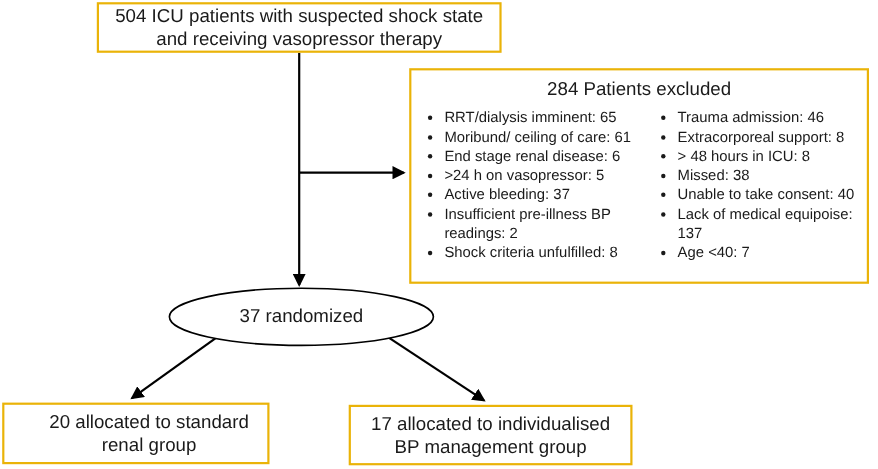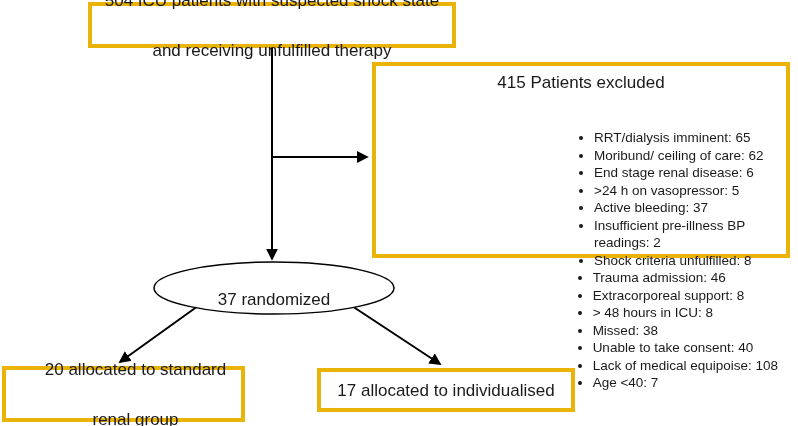--- a/index.html
+++ b/index.html
@@ -12,72 +12,69 @@
     color: #1a1a1a;
     overflow: hidden;
   }
   .connectors {
     position: absolute;
     left: 0; top: 0;
     width: 798px; height: 426px;
   }
   .box {
     position: absolute;
-    border: 4px solid #eab308;
+    border: 2px solid #eab308;
     background: #ffffff;
     box-sizing: border-box;
     display: flex;
     flex-direction: column;
     justify-content: center;
     text-align: center;
     font-size: 17px;
     line-height: 21px;
-    gap: 29px;
   }
   .top-box    { left: 88px;  top: 2px;   width: 368px; height: 46px; }
   .left-box   { left: 2px;   top: 366px; width: 243px; height: 56px; padding-left: 24px; }
-  .right-box  { left: 317px; top: 368px; width: 258px; height: 44px; }
+  .right-box  { left: 317px; top: 368px; width: 258px; height: 55px; }
   .excluded-box {
     left: 372px; top: 62px; width: 418px; height: 196px;
     justify-content: flex-start;
     text-align: left;
   }
   .excluded-title {
     text-align: center;
     font-size: 17px;
     line-height: 20px;
     margin-top: 7px;
   }
   .excluded-columns {
     display: flex;
-    flex-direction: column;
+    flex-direction: row;
     margin-top: 7px;
     padding: 0 8px 0 2px;
-    align-items: flex-end;
   }
   .excluded-col {
     margin: 0;
     padding: 0 0 0 28px;
     list-style: disc outside;
   }
   .excluded-col.col-left  { width: 184px; flex: none; }
   .excluded-col.col-right { flex: 1; }
   .excluded-col li {
     font-size: 13.5px;
     line-height: 17.5px;
   }
   .ellipse-label {
     position: absolute;
     left: 154px; top: 263px;
     width: 240px; height: 50px;
     display: flex;
     align-items: center;
     justify-content: center;
     font-size: 17px;
-    margin-top: 12px;
   }
 </style>
 </head>
 <body>
 
 <div class="canvas">
 
   <svg class="connectors" width="798" height="426" viewBox="0 0 798 426" xmlns="http://www.w3.org/2000/svg">
     <defs>
       <marker id="arrowhead" viewBox="0 0 10 10" refX="8.5" refY="5" markerWidth="6" markerHeight="6" orient="auto">
@@ -91,51 +88,52 @@
 
     <line x1="198" y1="306" x2="120" y2="362" stroke="#000000" stroke-width="2" marker-end="url(#arrowhead)"></line>
 
     <line x1="352" y1="306" x2="440" y2="364" stroke="#000000" stroke-width="2" marker-end="url(#arrowhead)"></line>
 
     <ellipse cx="274" cy="288" rx="120" ry="26" fill="#ffffff" stroke="#000000" stroke-width="1.5"></ellipse>
   </svg>
 
   <div class="box top-box">
     <div>504 ICU patients with suspected shock state</div>
-    <div>and receiving unfulfilled therapy</div>
+    <div>and receiving vasopressor therapy</div>
   </div>
 
   <div class="box excluded-box">
-    <div class="excluded-title">415 Patients excluded</div>
+    <div class="excluded-title">284 Patients excluded</div>
     <div class="excluded-columns">
       <ul class="excluded-col col-left">
         <li>RRT/dialysis imminent: 65</li>
-        <li>Moribund/ ceiling of care: 62</li>
+        <li>Moribund/ ceiling of care: 61</li>
         <li>End stage renal disease: 6</li>
         <li>&gt;24 h on vasopressor: 5</li>
         <li>Active bleeding: 37</li>
         <li>Insufficient pre-illness BP readings: 2</li>
         <li>Shock criteria unfulfilled: 8</li>
       </ul>
       <ul class="excluded-col col-right">
         <li>Trauma admission: 46</li>
         <li>Extracorporeal support: 8</li>
         <li>&gt; 48 hours in ICU: 8</li>
         <li>Missed: 38</li>
         <li>Unable to take consent: 40</li>
-        <li>Lack of medical equipoise: 108</li>
+        <li>Lack of medical equipoise: 137</li>
         <li>Age &lt;40: 7</li>
       </ul>
     </div>
   </div>
 
   <div class="ellipse-label">37 randomized</div>
 
   <div class="box left-box">
     <div>20 allocated to standard</div>
     <div>renal group</div>
   </div>
 
   <div class="box right-box">
     <div>17 allocated to individualised</div>
+    <div>BP management group</div>
   </div>
 
 </div>
 
 </body></html>

